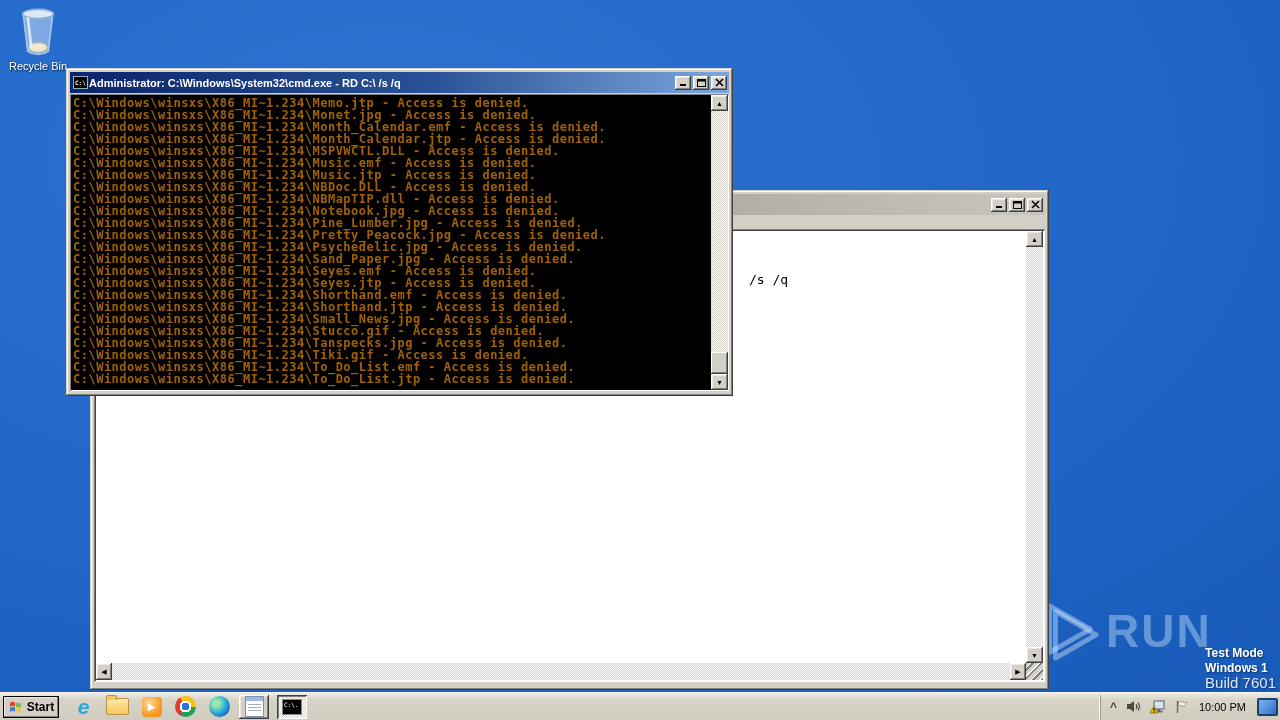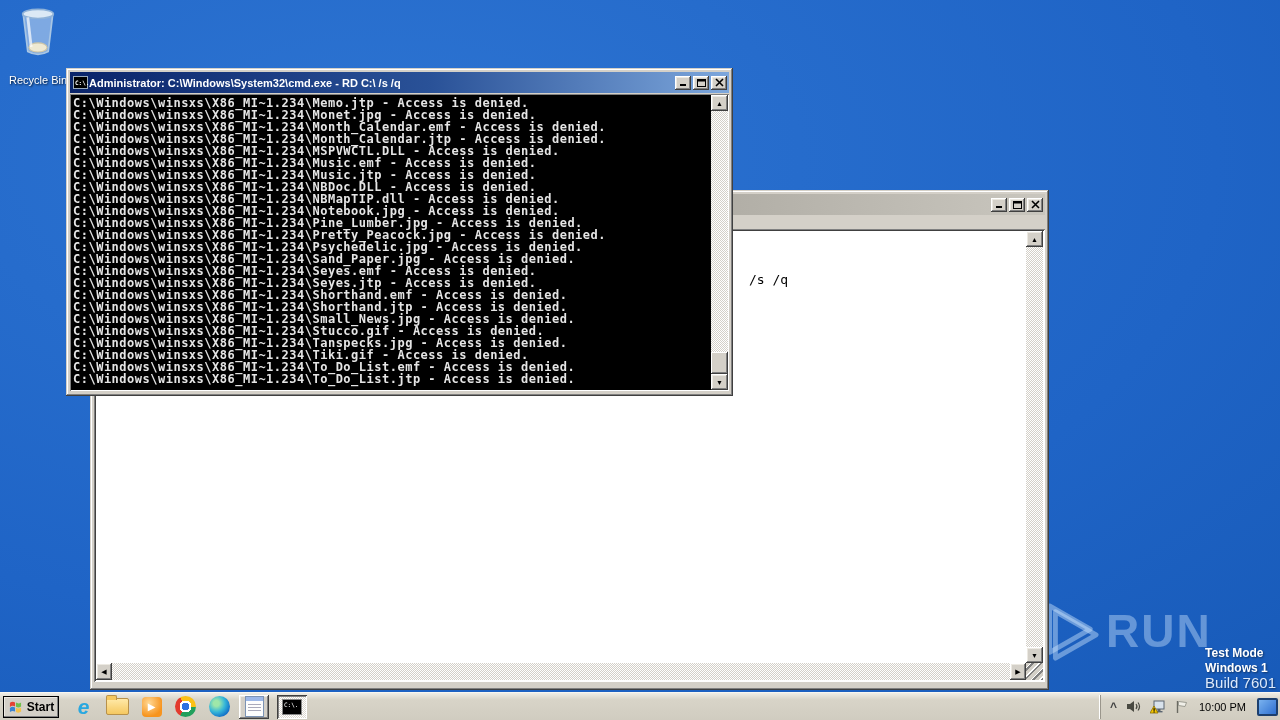--- a/index.html
+++ b/index.html
@@ -27,21 +27,21 @@
   .tb-btn svg{display:block;}
 
   
   #cmd-window{left:66px;top:68px;width:667px;height:328px;z-index:30;}
   #cmd-icon{width:15px;height:13px;background:#000;border:1px solid #9ab;display:flex;align-items:center;
     justify-content:flex-start;color:#fff;font-size:6px;font-family:"DejaVu Sans Mono",monospace;padding-left:1px;box-sizing:border-box;flex:none;}
   #console-wrap{position:relative;height:297px;background:#000;margin-top:1px;
     box-shadow: inset 1px 1px #808080, inset -1px -1px #fff;}
   #console-output{position:absolute;left:3px;top:3px;right:19px;bottom:2px;overflow:hidden;
     font-family:"DejaVu Sans Mono",monospace;font-size:12px;line-height:12px;letter-spacing:0.5px;
-    font-weight:bold;color:#e5e5e5;white-space:pre;}
+    font-weight:bold;color:#a16207;white-space:pre;}
   .console-line{height:12px;}
   #console-vscroll{position:absolute;right:1px;top:1px;width:17px;bottom:1px;}
   .scroll-arrow{position:absolute;width:17px;height:16px;font-size:7px;color:#000;}
   .scroll-thumb{position:absolute;width:17px;background:#d4d0c8;
     box-shadow: inset -1px -1px #404040, inset 1px 1px #fff, inset -2px -2px #808080;}
 
   
   #notepad-window{left:90px;top:190px;width:959px;height:500px;z-index:10;}
   #notepad-menubar{height:14px;background:#d4d0c8;}
   #notepad-content{position:relative;height:453px;background:#fff;
@@ -49,21 +49,21 @@
   #notepad-text{position:absolute;left:655px;top:43px;font-family:"DejaVu Sans Mono",monospace;
     font-size:13px;color:#000;white-space:pre;}
   #np-vscroll{position:absolute;right:2px;top:2px;width:17px;bottom:19px;}
   #np-hscroll{position:absolute;left:2px;bottom:2px;height:17px;right:19px;}
   .scroll-arrow-h{position:absolute;width:16px;height:17px;font-size:7px;color:#000;}
   #np-grip{position:absolute;right:2px;bottom:2px;width:17px;height:17px;background:#d4d0c8;
     background-image:repeating-linear-gradient(135deg, transparent 0 3px, #fff 3px 4px, #808080 4px 6px);}
 
   
   #recycle-bin{position:absolute;left:8px;top:6px;width:60px;text-align:center;}
-  #recycle-bin .label{margin-top:14px;font-size:11px;color:#fff;text-shadow:1px 1px 2px rgba(0,0,0,0.8);}
+  #recycle-bin .label{margin-top:0;font-size:11px;color:#fff;text-shadow:1px 1px 2px rgba(0,0,0,0.8);}
 
   
   #watermark{position:absolute;left:1038px;top:600px;display:flex;align-items:center;gap:6px;z-index:5;
     color:rgba(205,228,252,0.42);font-weight:bold;font-size:46px;letter-spacing:2px;user-select:none;}
   #testmode{position:absolute;right:4px;bottom:30px;text-align:left;z-index:6;color:#fff;
     text-shadow:1px 1px 2px rgba(0,0,0,0.45);}
   #testmode .l1,#testmode .l2{font-size:12px;font-weight:bold;line-height:15px;}
   #testmode .l3{font-size:15px;color:#dce9fb;line-height:14px;}
 
   

